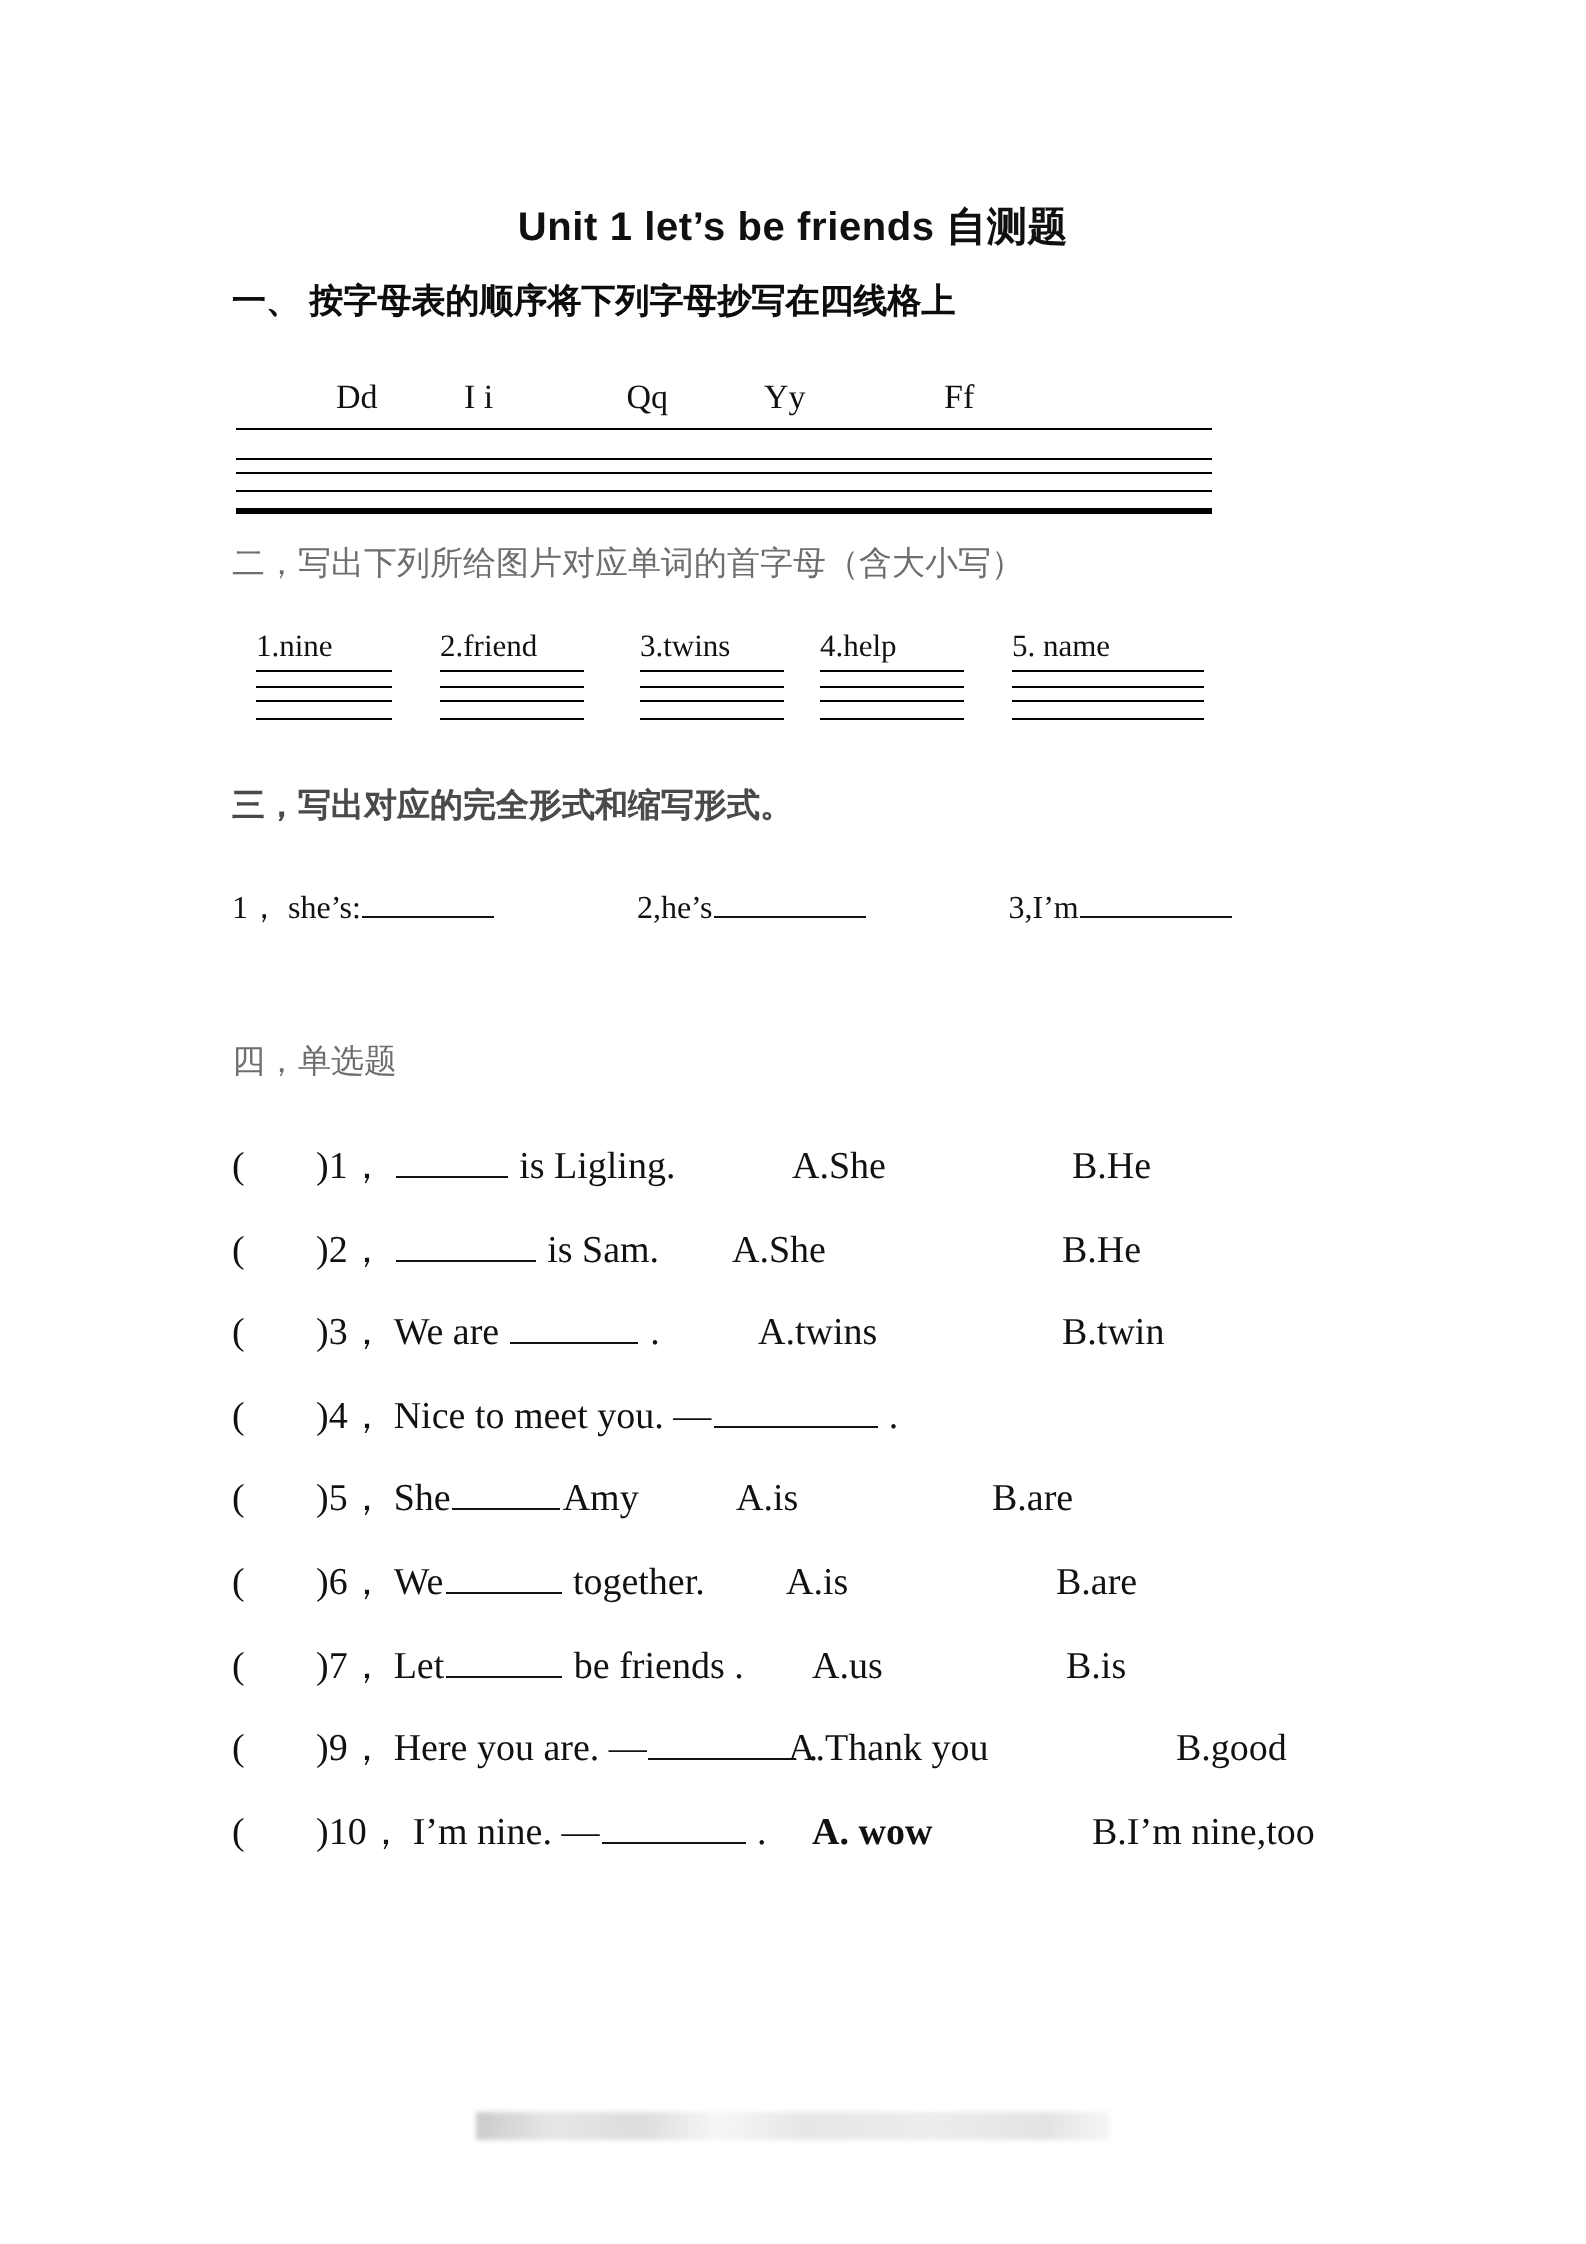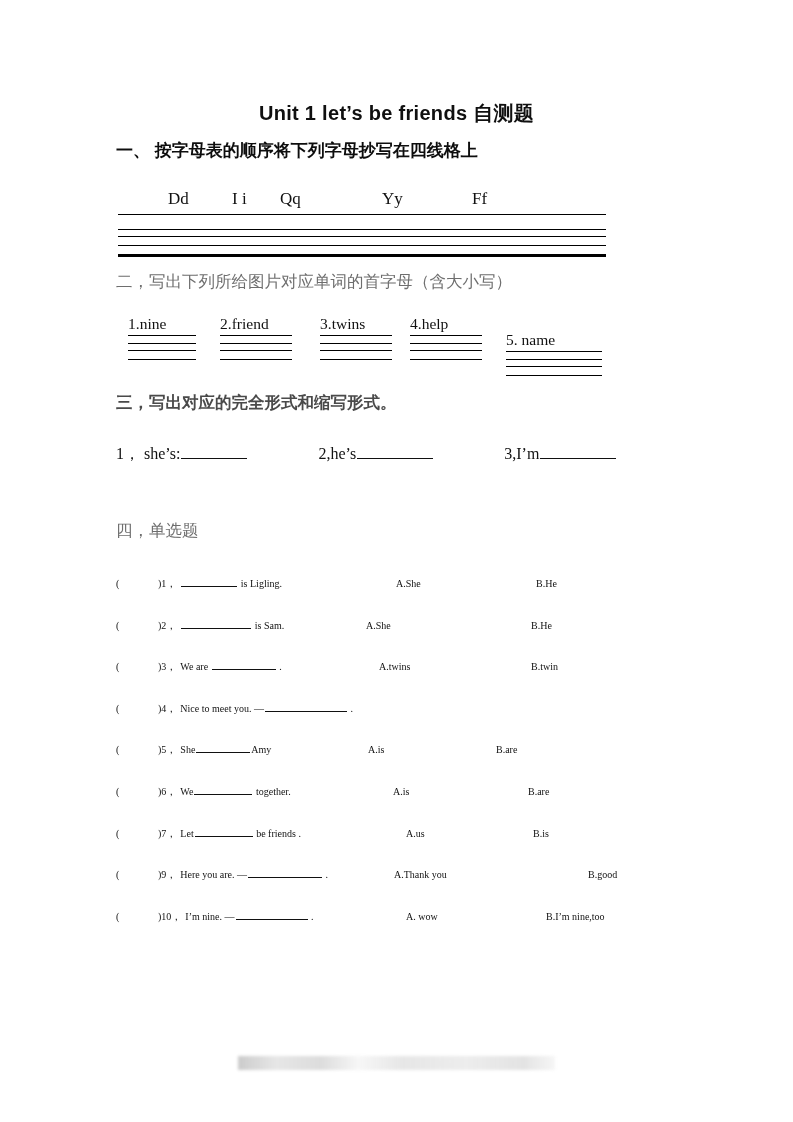--- a/index.html
+++ b/index.html
@@ -72,21 +72,21 @@
     left: 168px;
     top: 189px;
     width: 440px;
     font-size: 17px;
     color: #111;
     white-space: nowrap;
   }
   .letters-row span { display: inline-block; }
   .lt-0 { width: 64px; }
   .lt-1 { width: 48px; }
-  .lt-2 { width: 54px; }
+  .lt-2 { width: 54px; text-align: right; }
   .lt-3 { width: 90px; margin-left: 48px; }
   .lt-4 { width: 40px; }
 
   .big-grid {
     position: absolute;
     left: 118px;
     top: 214px;
     width: 488px;
     height: 46px;
   }
@@ -138,21 +138,21 @@
   }
   .mini-grid i:nth-child(1) { top: 0px; }
   .mini-grid i:nth-child(2) { top: 8px; }
   .mini-grid i:nth-child(3) { top: 15px; }
   .mini-grid i:nth-child(4) { top: 24px; }
 
   .wi-0 { left: 0px;   width: 68px; }
   .wi-1 { left: 92px;  width: 72px; }
   .wi-2 { left: 192px; width: 72px; }
   .wi-3 { left: 282px; width: 72px; }
-  .wi-4 { left: 378px; width: 96px; margin-top: 16px; }
+  .wi-4 { left: 378px; width: 96px; }
 
   
   .fill-line {
     position: absolute;
     left: 116px;
     font-size: 16px;
     color: #111;
     white-space: nowrap;
   }
   #fill-row-1 { top: 443px; }
@@ -171,21 +171,21 @@
   
   .mc-list {
     position: absolute;
     left: 116px;
     top: 563px;
     width: 600px;
   }
   .mc-row {
     position: relative;
     height: 41.6px;
-    font-size: 10px;
+    font-size: 19px;
     color: #111;
     white-space: nowrap;
     line-height: 41.6px;
   }
   .mc-row .paren {
     display: inline-block;
     width: 42px;
   }
   .mc-row .qnum {
     display: inline-block;
@@ -307,18 +307,18 @@
 
   <div class="mc-list" id="mc-list">
       <div class="mc-row"><span class="paren">(</span><span class="qnum">)1，</span><span class="stem"><span class="blank" style="width: 56px;"></span><span> is Ligling.</span></span><span class="opt-a" style="left: 280px;">A.She</span><span class="opt-b" style="left: 420px;">B.He</span></div>
       <div class="mc-row"><span class="paren">(</span><span class="qnum">)2，</span><span class="stem"><span class="blank" style="width: 70px;"></span><span>  is Sam.</span></span><span class="opt-a" style="left: 250px;">A.She</span><span class="opt-b" style="left: 415px;">B.He</span></div>
       <div class="mc-row"><span class="paren">(</span><span class="qnum">)3，</span><span class="stem"><span>We   are  </span><span class="blank" style="width: 64px;"></span><span> .</span></span><span class="opt-a" style="left: 263px;">A.twins</span><span class="opt-b" style="left: 415px;">B.twin</span></div>
       <div class="mc-row"><span class="paren">(</span><span class="qnum">)4，</span><span class="stem"><span>Nice to meet   you.      —</span><span class="blank" style="width: 82px;"></span><span> .</span></span></div>
       <div class="mc-row"><span class="paren">(</span><span class="qnum">)5，</span><span class="stem"><span>She</span><span class="blank" style="width: 54px;"></span><span>Amy</span></span><span class="opt-a" style="left: 252px;">A.is</span><span class="opt-b" style="left: 380px;">B.are</span></div>
       <div class="mc-row"><span class="paren">(</span><span class="qnum">)6，</span><span class="stem"><span>We</span><span class="blank" style="width: 58px;"></span><span> together.</span></span><span class="opt-a" style="left: 277px;">A.is</span><span class="opt-b" style="left: 412px;">B.are</span></div>
       <div class="mc-row"><span class="paren">(</span><span class="qnum">)7，</span><span class="stem"><span>Let</span><span class="blank" style="width: 58px;"></span><span> be friends .</span></span><span class="opt-a" style="left: 290px;">A.us</span><span class="opt-b" style="left: 417px;">B.is</span></div>
       <div class="mc-row"><span class="paren">(</span><span class="qnum">)9，</span><span class="stem"><span>Here you are. —</span><span class="blank" style="width: 74px;"></span><span> .</span></span><span class="opt-a" style="left: 278px;">A.Thank you</span><span class="opt-b" style="left: 472px; text-align: center;">B.good</span></div>
-      <div class="mc-row"><span class="paren">(</span><span class="qnum">)10，</span><span class="stem"><span>I’m nine. —</span><span class="blank" style="width: 72px;"></span><span> .</span></span><span class="opt-a" style="left: 290px;">A. wow</span><span class="opt-b" style="left: 430px;">B.I’m nine,too</span></div>
+      <div class="mc-row"><span class="paren">(</span><span class="qnum">)10，</span><span class="stem"><span>I’m nine. —</span><span class="blank" style="width: 72px;"></span><span> .</span></span><span class="opt-a" style="left: 290px; font-weight: bold;">A. wow</span><span class="opt-b" style="left: 430px;">B.I’m nine,too</span></div>
     </div>
 
   <div class="redact-bar"></div>
 
 </div>
 
 </body></html>

